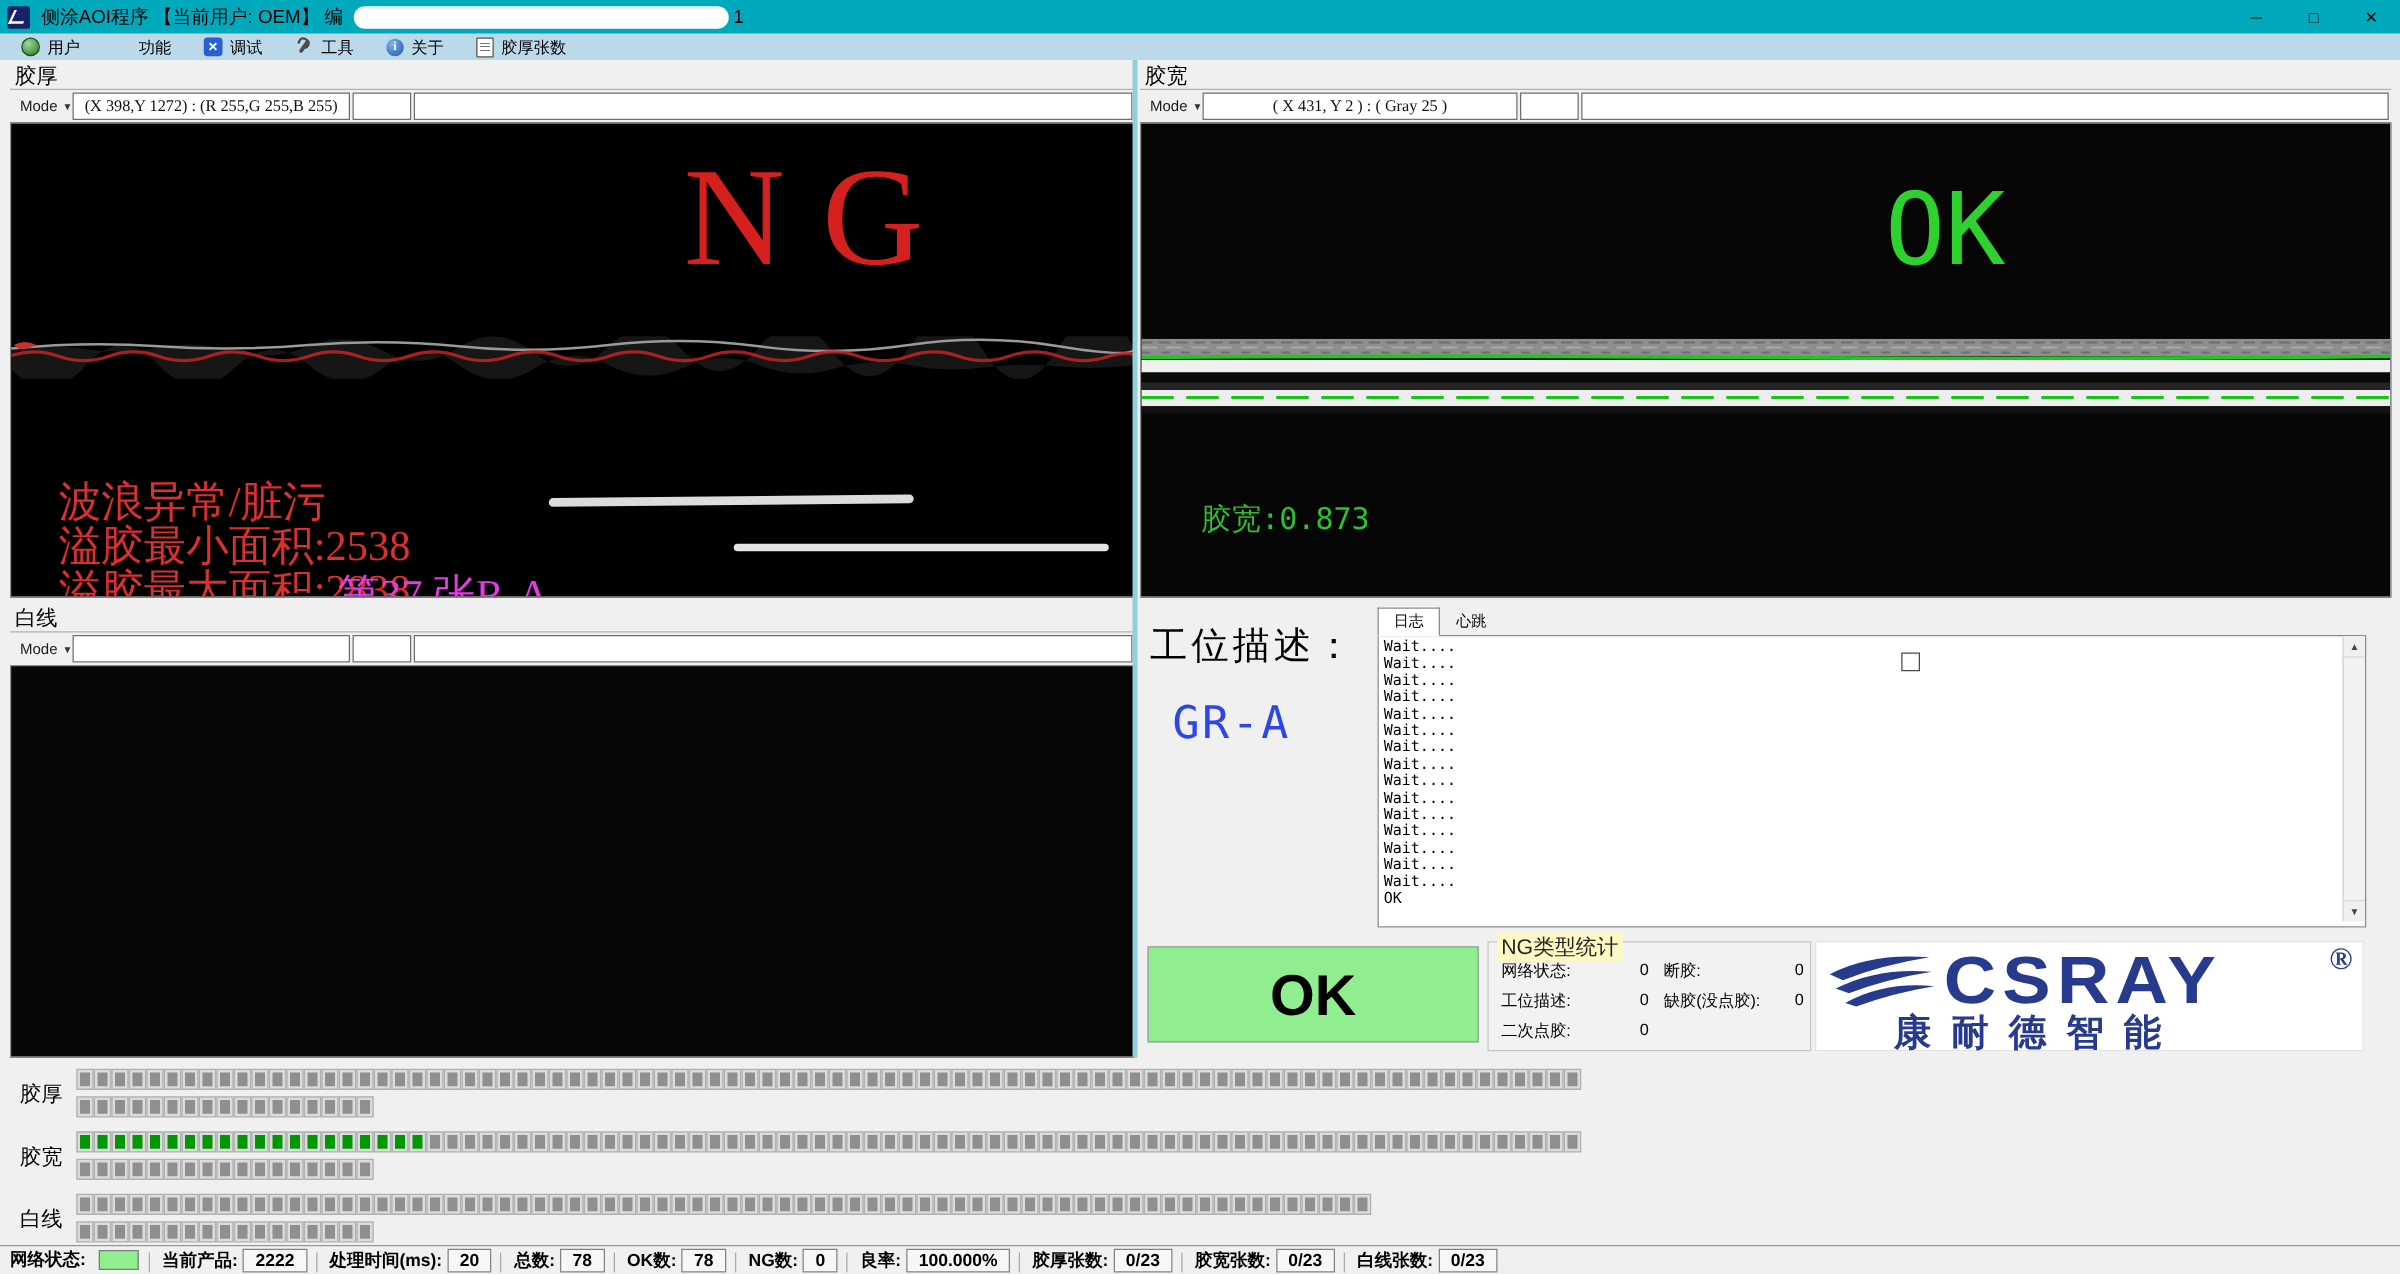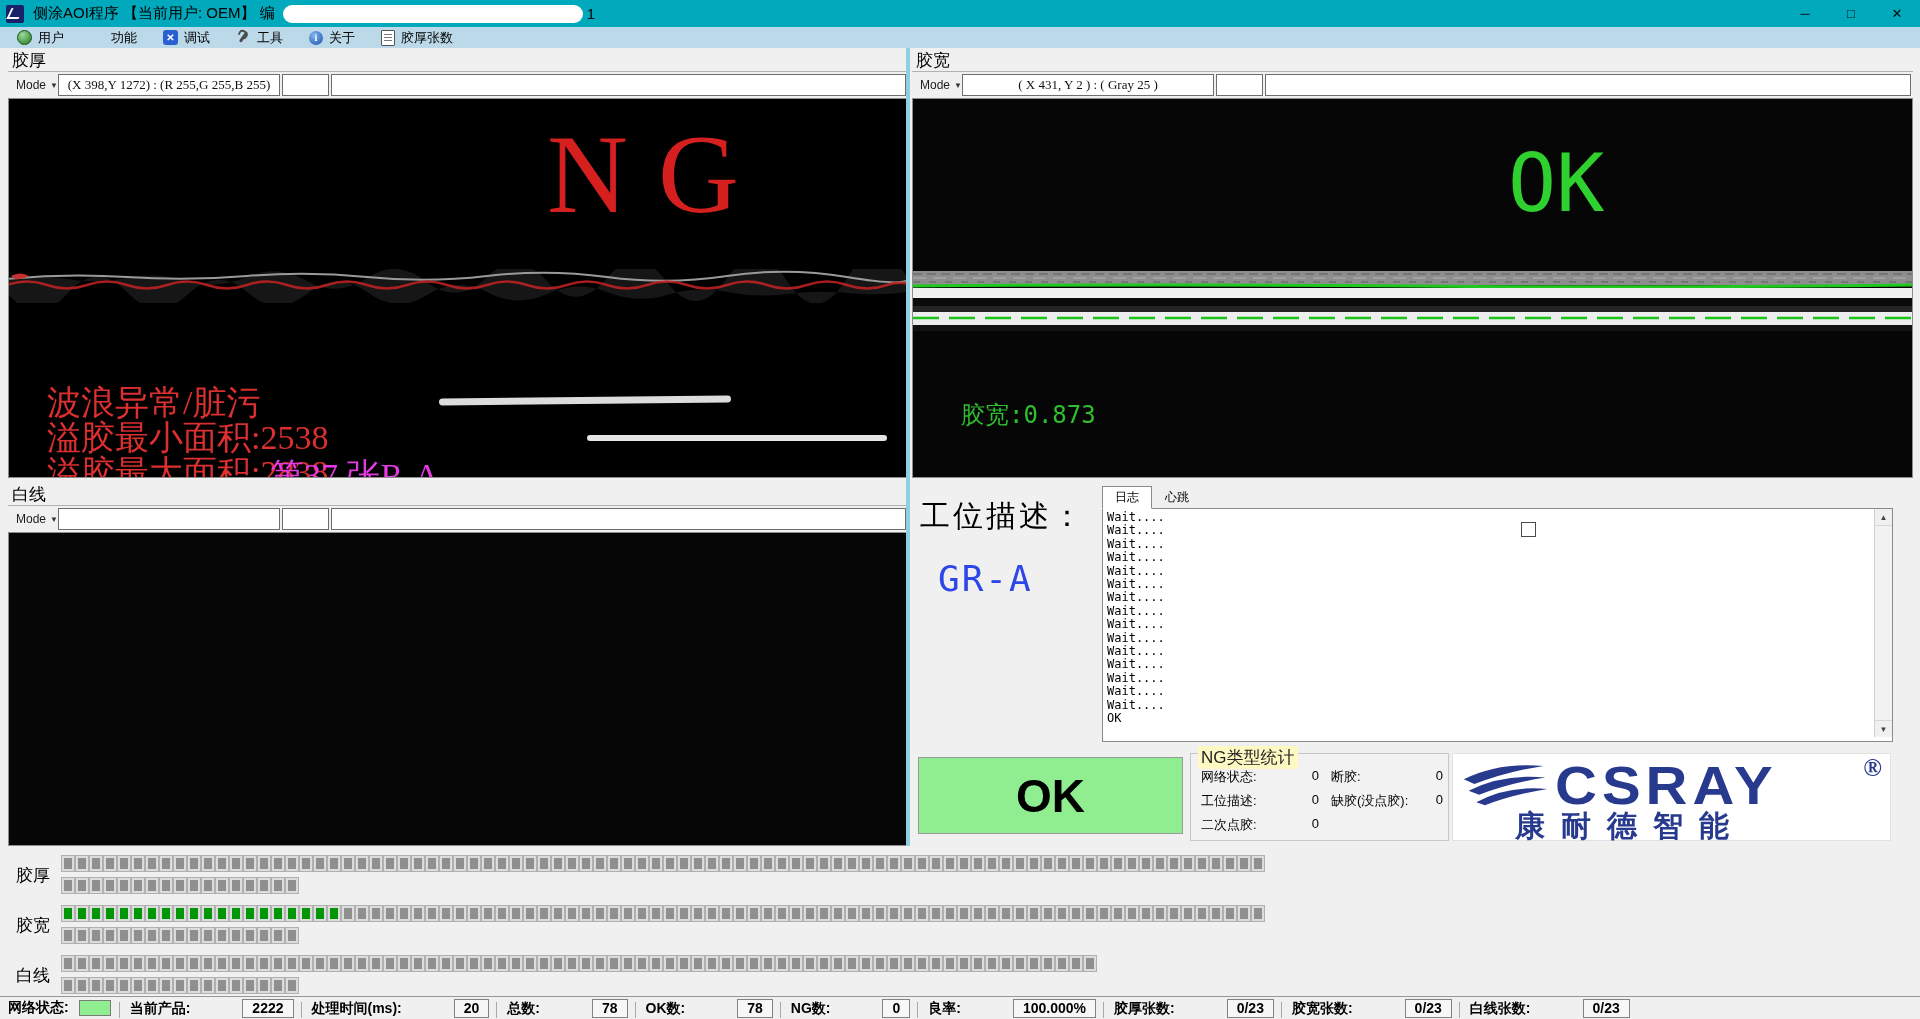--- a/index.html
+++ b/index.html
@@ -88,21 +88,21 @@
   .logo-wing { position:absolute; left:6px; top:8px; }
   
   .pg-label { position:absolute; left:16px; font:17px "Liberation Serif",serif; }
   .pg-row { position:absolute; left:62px; display:flex; gap:2px; }
   .cell { width:8px; height:11px; background:var(--cell-gray); border:2px solid #dcdcdc; outline:1px solid #b0b0b0; }
   .cell.filled { background:var(--cell-green); }
   
   .statusbar { position:absolute; left:0; top:996px; width:1920px; height:22px; background:#f0f0f0;
     border-top:1px solid #979797; display:flex; align-items:center; font-size:14px; font-weight:bold; }
   .sb-label { margin:0 4px 0 8px; white-space:nowrap; }
-  .sb-value { border:1px solid #828282; background:#f7f7f7; padding:0 9px; height:17px; line-height:17px; margin-right:5px; white-space:nowrap;margin-left:48px; }
+  .sb-value { border:1px solid #828282; background:#f7f7f7; padding:0 9px; height:17px; line-height:17px; margin-right:5px; white-space:nowrap; }
   .sb-divider { width:1px; height:16px; background:#a8a8a8; margin:0 2px; }
   .net-swatch { width:30px; height:14px; background:var(--indicator-green); border:1px solid #7a7a7a; margin:0 6px; }
 </style>
 </head>
 <body>
 
 <div class="titlebar">
   <div class="app-icon"></div>
   <span class="title-text">侧涂AOI程序 【当前用户: OEM】  编</span>
   <span class="redaction"></span>

